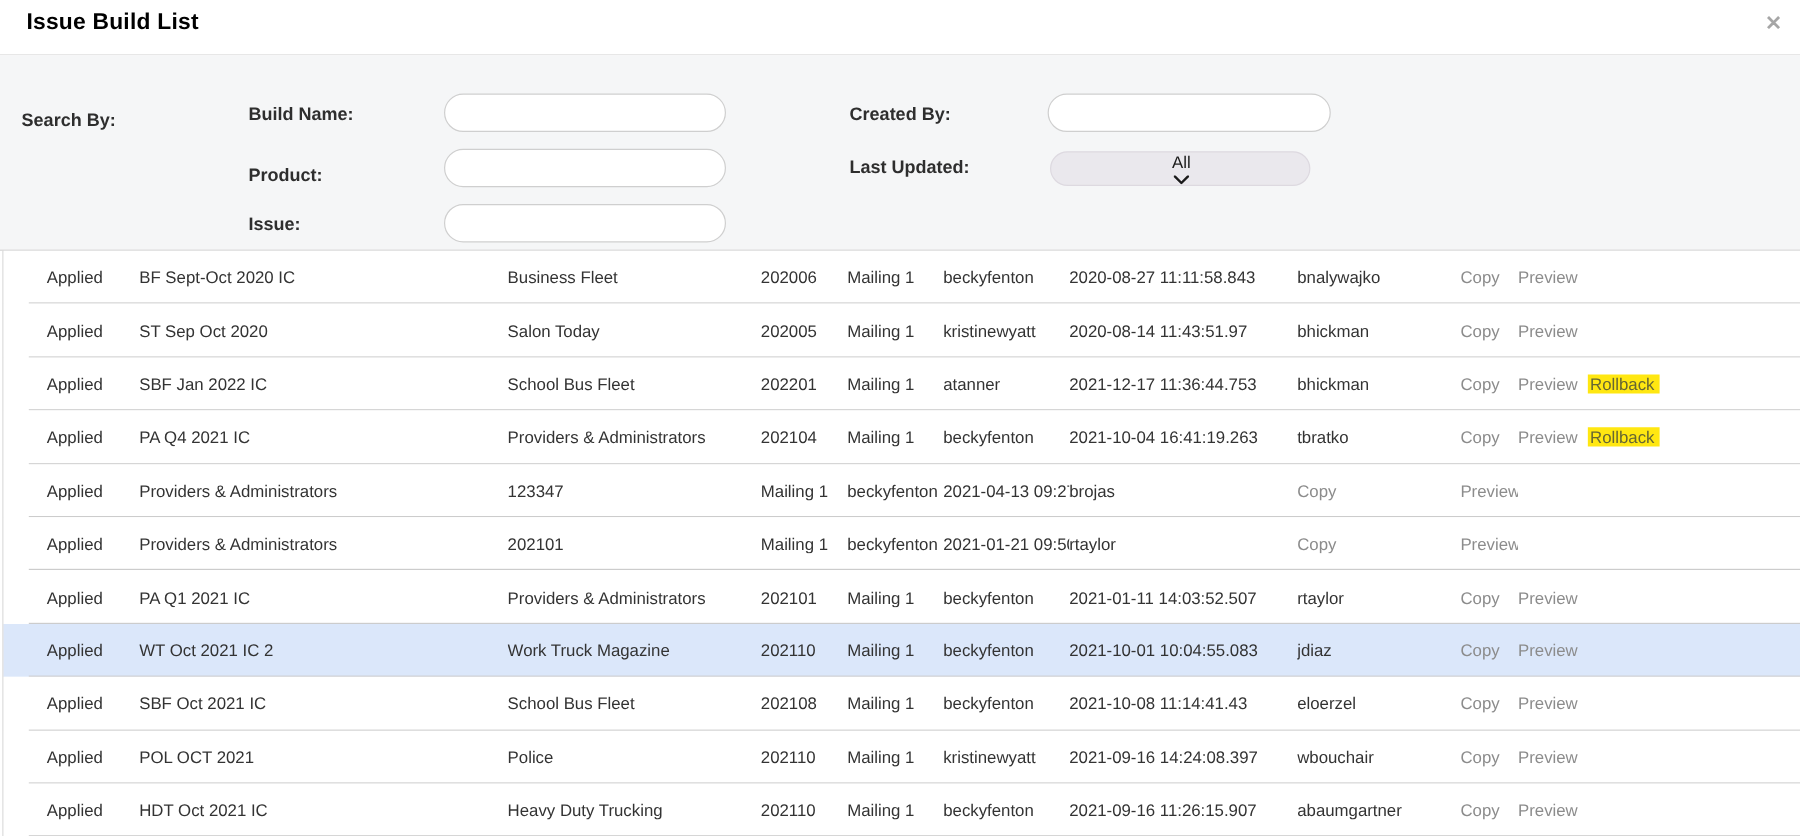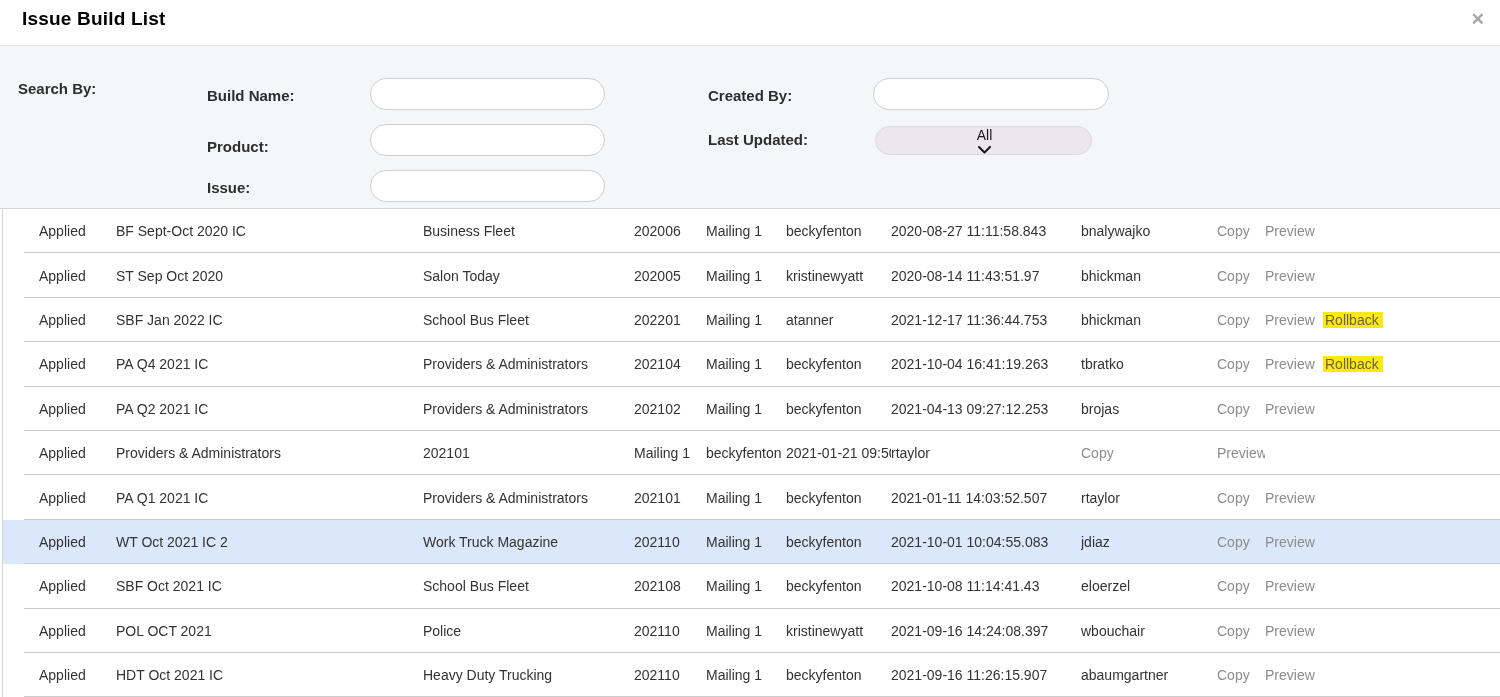--- a/index.html
+++ b/index.html
@@ -31,21 +31,21 @@
     font-family: "Liberation Sans", sans-serif;
   }
 
   
   .search-panel {
     position: relative; height: 163px;
     background: #f5f6f7;
     border-bottom: 1px solid #d6d6d6;
   }
   .search-by {
-    position: absolute; left: 18px; top: 34px;
+    position: absolute; left: 18px; top: 46px;
     font-size: 15px; font-weight: 700; color: #2e2e2e;
   }
   .lbl {
     position: absolute; font-size: 15px; font-weight: 700; color: #2e2e2e;
   }
   .lbl-build   { left: 207px; top: 41px; }
   .lbl-product { left: 207px; top: 92px; }
   .lbl-issue   { left: 207px; top: 133px; }
   .lbl-created { left: 708px; top: 41px; }
   .lbl-updated { left: 708px; top: 85px; }
@@ -179,23 +179,22 @@
       <span class="c mailing">Mailing 1</span>
       <span class="c created">beckyfenton</span>
       <span class="c updated-at">2021-10-04 16:41:19.263</span>
       <span class="c updated-by">tbratko</span>
       <span class="c action copy">Copy</span>
       <span class="c action preview">Preview</span>
       <span class="c rollback"><span>Rollback</span></span>
     </div>
       <div class="row">
       <span class="c status">Applied</span>
-      <span class="c build">PA Q2 2021 IC</span>
-      <span class="c product">Providers &amp; Administrators</span>
-      <span class="c issue">202102</span>
+      <span class="c product">Providers &amp; Administrators</span>
+      <span class="c issue">123347</span>
       <span class="c mailing">Mailing 1</span>
       <span class="c created">beckyfenton</span>
       <span class="c updated-at">2021-04-13 09:27:12.253</span>
       <span class="c updated-by">brojas</span>
       <span class="c action copy">Copy</span>
       <span class="c action preview">Preview</span>
       <span class="c rollback"></span>
     </div>
       <div class="row">
       <span class="c status">Applied</span>

